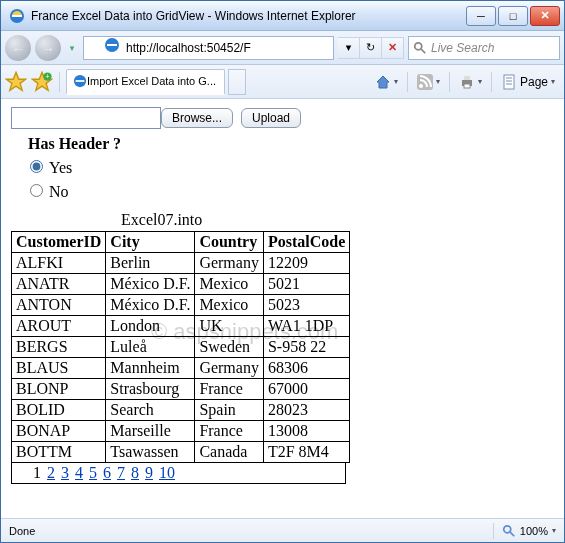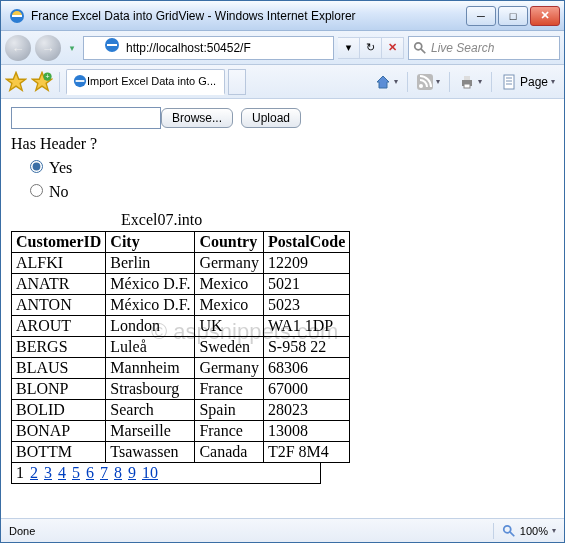--- a/index.html
+++ b/index.html
@@ -33,30 +33,30 @@
 .toolgroup { display:flex; align-items:center; gap:2px; }
 .tbtn { height:24px; padding:0 4px; display:flex; align-items:center; gap:3px; border:1px solid transparent; }
 .tbtn .caret { font-size:8px; color:#556;}
 .tbtn svg { width:16px; height:16px;}
 .sep { width:1px; height:20px; background:#c3d2e6; margin:0 2px;}
 .content { flex:1; background:#fff; padding:8px 10px; overflow:auto; position:relative; font-family:"Times New Roman",serif; font-size:16px; color:#000;}
 .row1 { display:flex; align-items:center; gap:8px; margin-bottom:6px;}
 .fileinput { display:flex; align-items:center; }
 .fileinput input[type=text]{ width:150px; height:22px; border:1px solid #7a93b5; font-size:12px; padding:0 3px;}
 .btn { font-family:"Segoe UI",Tahoma,sans-serif; font-size:12px; padding:2px 10px; background:linear-gradient(#fefefe,#e4e9f0); border:1px solid #8c9cb0; border-radius:6px; cursor:default;}
-.question { margin:4px 0 2px; }
+.question { margin:4px 17px 2px;font-weight:bold; }
 .radios { margin-left:14px; }
 .radios label { display:block; padding:2px 0; font-size:16px;}
 .radios input { margin-right:6px; accent-color:#3a6ea5;}
 .caption { margin:8px 0 0 110px; }
 table.grid { border-collapse:collapse; margin-top:2px; }
 table.grid th, table.grid td { border:1px solid #000; padding:1px 4px; text-align:left; font-size:16px; font-family:"Times New Roman",serif;}
 table.grid th { font-weight:bold; }
 table.grid td.firstcol { padding-right:24px;}
-.pager { border:1px solid #000; border-top:none; padding:1px 4px; width:310px;}
+.pager { border:1px solid #000; border-top:none; padding:1px 21px; width:335px;}
 .pager span, .pager a { margin-right:2px; }
 .pager .current { color:#000; }
 .pager a { color:#0040c0; text-decoration:underline; }
 .wm { position:absolute; top:220px; left:150px; font-size:22px; color:rgba(0,0,0,0.18); font-family:"Segoe UI",sans-serif; pointer-events:none;}
 .status { height:24px; border-top:1px solid #c3d2e6; background:linear-gradient(#f4f7fc,#e6edf7); display:flex; align-items:center; font-size:11px; padding:0 8px; gap:8px;}
 .status .flex { flex:1;}
 .status .zone { display:flex; align-items:center; gap:4px;}
 .status .divider { width:1px; height:16px; background:#c3d2e6;}
 .shield { width:14px; height:14px;}
 .ie-blue { fill:#2b7cd3;}

